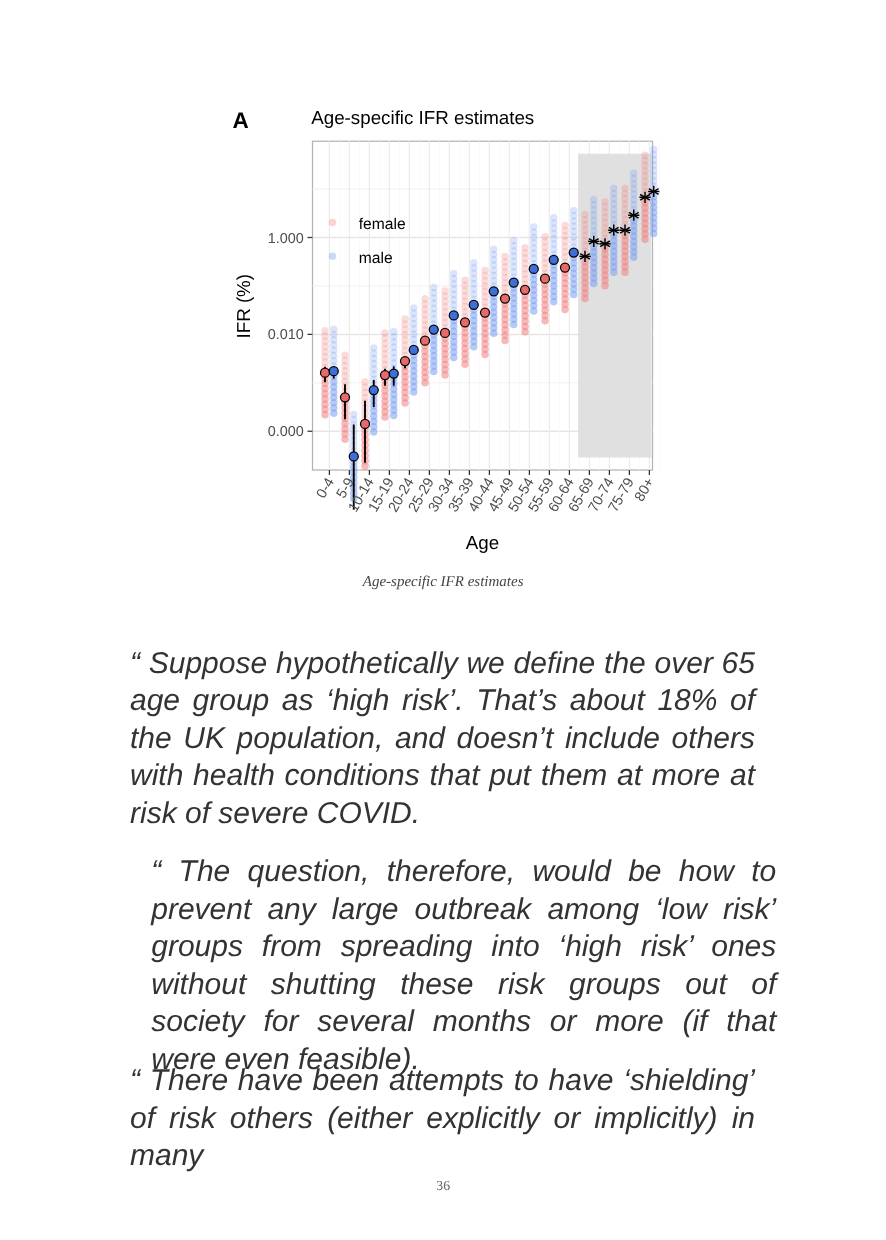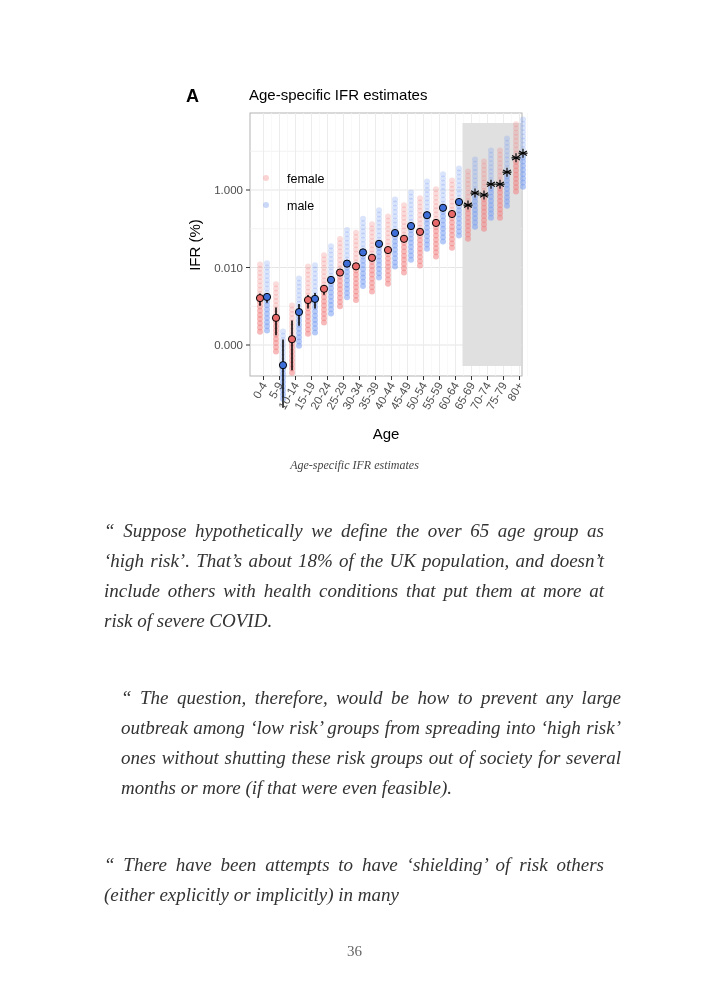--- a/index.html
+++ b/index.html
@@ -1,25 +1,25 @@
 <!DOCTYPE html>
 <html><head>
 <meta charset="utf-8">
 <style>
   html, body { margin: 0; padding: 0; background: #ffffff; }
   body { width: 709px; height: 992px; position: relative; overflow: hidden; }
   .panel-letter { position: absolute; left: 186px; top: 86px; font-family: "Liberation Sans", sans-serif; font-weight: bold; font-size: 18px; color: #000; }
   .chart-title { position: absolute; left: 249px; top: 86px; font-family: "Liberation Sans", sans-serif; font-size: 15px; color: #000; }
   svg.chart { position: absolute; left: 0; top: 0; }
   .caption { position: absolute; left: 0; width: 709px; top: 458px; text-align: center; font-family: "Liberation Serif", serif; font-style: italic; font-size: 12px; color: #444; }
-  .para { position: absolute; left: 104px; width: 500px; font-family: Liberation Serif, serif; font-style: italic; font-size: 19px; line-height: 30px; color: #333; text-align: justify; margin: 0; }
+  .para { position: absolute; left: 104px; width: 500px; font-family: Liberation Sans, sans-serif; font-style: italic; font-size: 24px; line-height: 30px; color: #333; text-align: justify; margin: 0; }
   .p1 { top: 516px; }
   .p2 { top: 683px; margin-left: 17px; }
   .p3 { top: 850px; }
-  .page-number { position: absolute; left: 0; width: 709px; top: 943px; text-align: center; font-family: "Liberation Serif", serif; font-size: 15px; color: #666; }
+  .page-number { position: absolute; left: 0; width: 709px; top: 943px; text-align: center; font-family: "Liberation Serif", serif; font-size: 11px; color: #666; }
 </style>
 </head>
 <body>
 
 <div class="panel-letter">A</div>
 <div class="chart-title">Age-specific IFR estimates</div>
 
 <svg class="chart" width="709" height="480" xmlns="http://www.w3.org/2000/svg">
   <g id="plot-bg">
       <rect x="250" y="113" width="272" height="263" fill="#ffffff" stroke="#b3b3b3" stroke-width="1"></rect>

